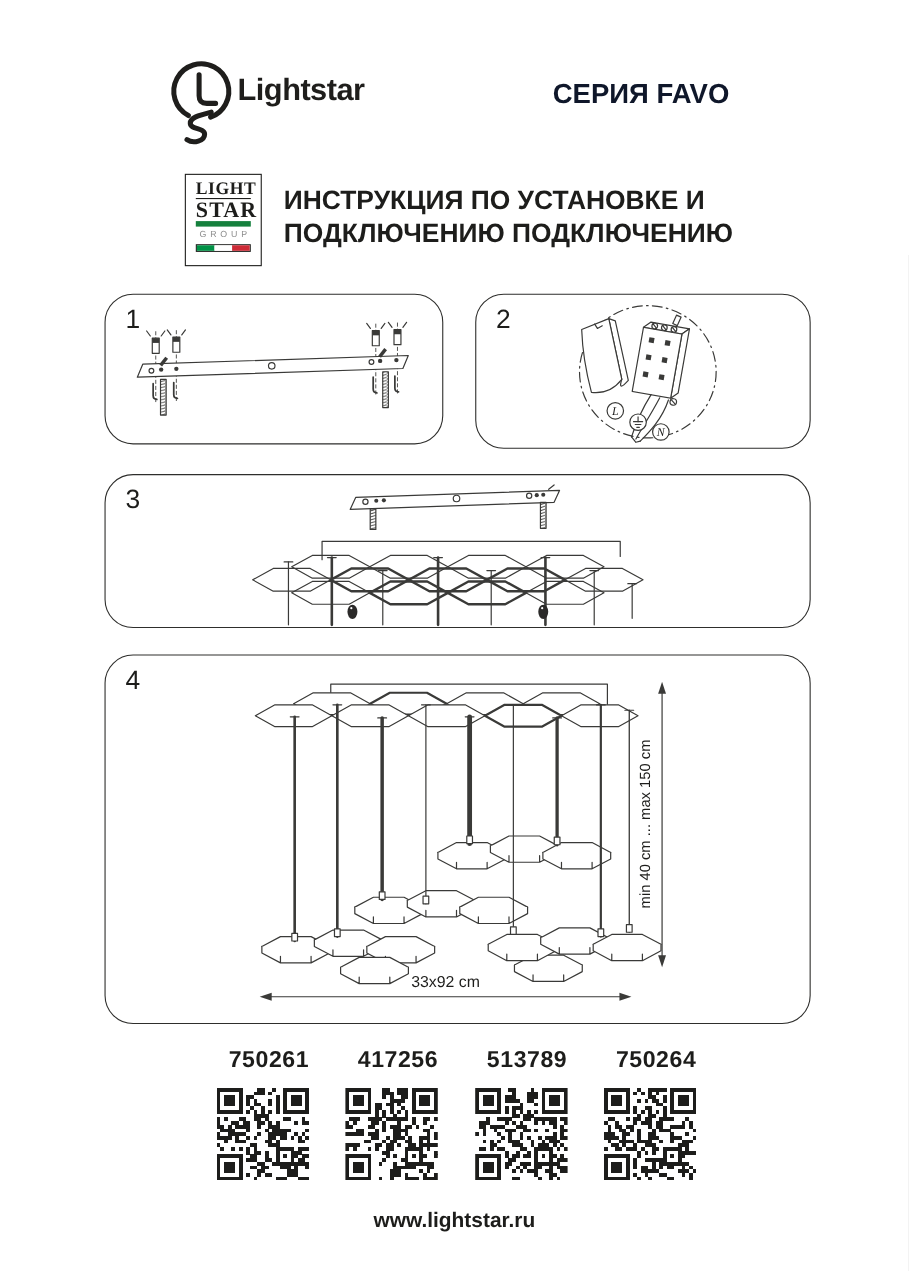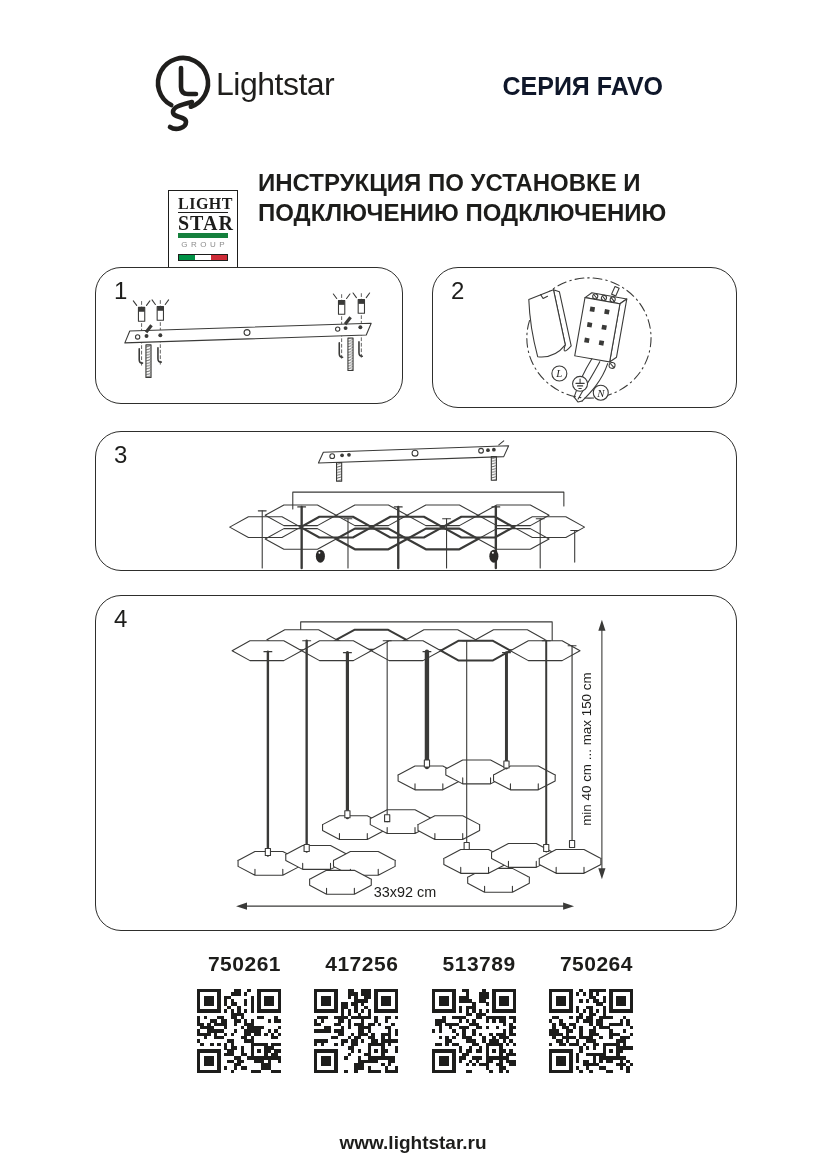--- a/index.html
+++ b/index.html
@@ -1,29 +1,29 @@
 <!DOCTYPE html>
 <html><head>
 <meta charset="utf-8">
 <style>
   html,body{margin:0;padding:0;background:#e8e8e8;}
   .page{position:relative;width:826px;height:1169px;margin:0 auto;background:#ffffff;
         font-family:"Liberation Sans",sans-serif;color:#1d1d1b;overflow:hidden;}
 
   
   .bulb{position:absolute;left:150px;top:50px;width:66px;height:96px;}
-  .wordmark{position:absolute;left:216px;top:66px;font-size:32px;font-weight:400;
+  .wordmark{position:absolute;left:216px;top:66px;font-size:28px;font-weight:700;
             letter-spacing:-0.5px;color:#1f1e1c;}
   .series-block{position:absolute;right:163px;top:72px;text-align:right;
                 font-size:25px;font-weight:bold;line-height:29px;color:#0f172a;}
 
   
   .groupbox{position:absolute;left:168px;top:158px;width:70px;height:84px;
             border:1.6px solid #1d1d1b;box-sizing:border-box;text-align:center;
-            padding-top:5px;background:#fff;margin-top:32px;}
+            padding-top:5px;background:#fff;}
   .groupbox .w1{font-family:"Liberation Serif",serif;font-weight:bold;font-size:16px;
                 letter-spacing:0.5px;line-height:16px;border-bottom:1px solid #1d1d1b;
                 width:50px;margin:0 auto;}
   .groupbox .w2{font-family:"Liberation Serif",serif;font-weight:bold;font-size:20px;
                 letter-spacing:1px;line-height:20px;border-bottom:5px solid #15803d;
                 width:50px;margin:0 auto;}
   .groupbox .w3{font-size:8px;color:#8d8d8d;letter-spacing:3.5px;line-height:12px;
                 margin-top:1px;text-indent:3.5px;}
   .flag{width:50px;height:7px;margin:3px auto 0;border:1px solid #1d1d1b;
         display:flex;box-sizing:border-box;}
@@ -44,21 +44,21 @@
 
   
   .articles{position:absolute;left:197px;top:952px;width:436px;display:flex;
             justify-content:space-between;}
   .art-col{width:84px;text-align:right;}
   .art-code{font-size:21px;font-weight:bold;letter-spacing:0.5px;margin-bottom:13px;
             white-space:nowrap;}
   .qr{width:84px;height:84px;display:block;}
 
   .footer{position:absolute;left:0;right:0;top:1099px;text-align:center;
-          font-size:19px;font-weight:bold;color:#1d1d1b;margin-top:33px;}
+          font-size:19px;font-weight:bold;color:#1d1d1b;}
 </style>
 </head>
 <body>
 
 <svg width="0" height="0" style="position:absolute" aria-hidden="true">
   <defs>
     <pattern id="thr" width="6" height="2.8" patternUnits="userSpaceOnUse">
       <line x1="0" y1="2.3" x2="6" y2="0.6" stroke="#3a3a38" stroke-width="0.8"></line>
     </pattern>
     <path id="hxf" d="M0,10.5 L19,0 L53,0 L72,10.5 L53,21 L19,21 Z"></path>

